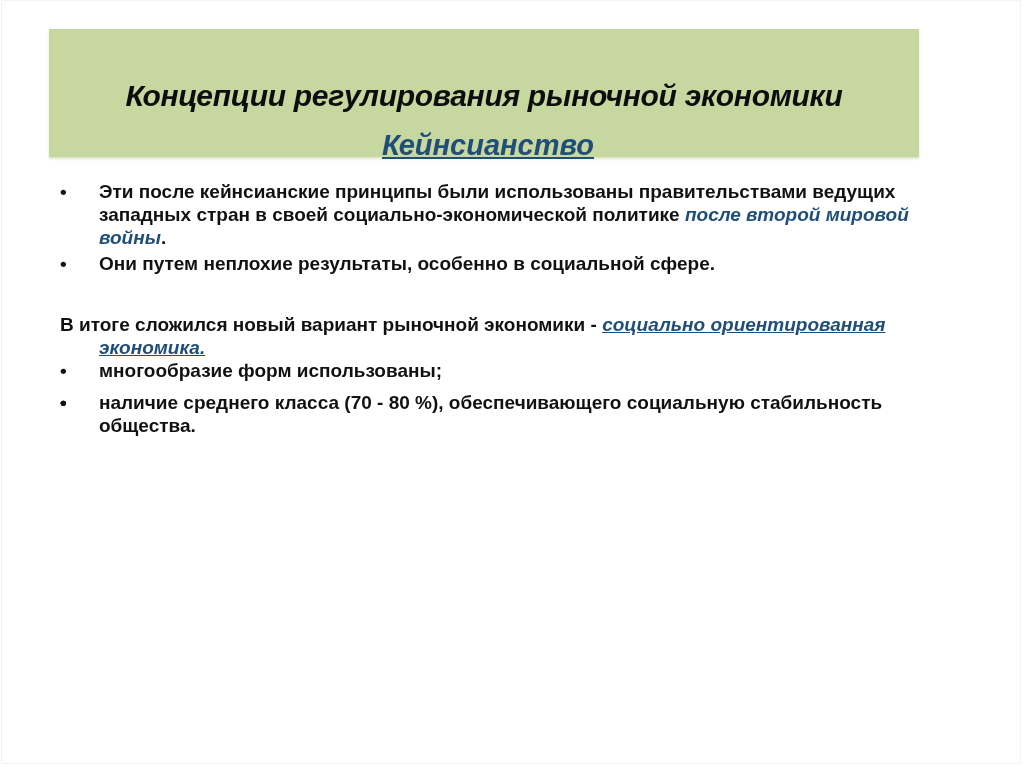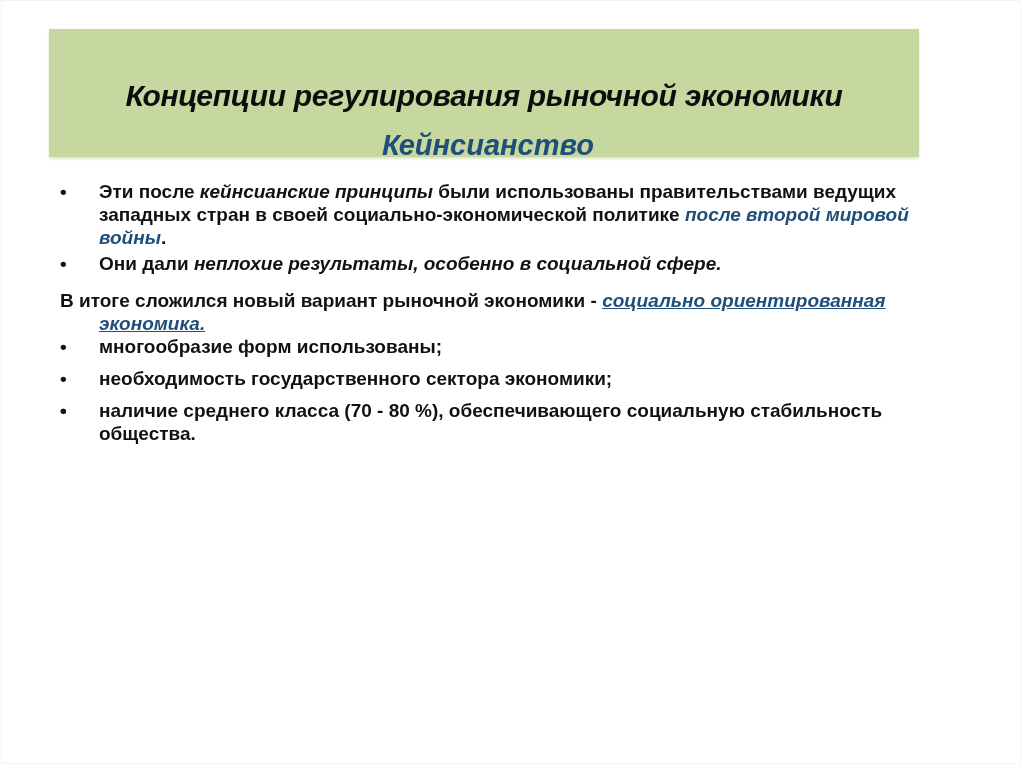--- a/index.html
+++ b/index.html
@@ -43,20 +43,21 @@
       letter-spacing: -0.3px;
     }
     .title-sub {
       position: absolute;
       left: 8px; right: 0;
       top: 100px;
       font-size: 29px;
       font-weight: bold;
       font-style: italic;
       color: #1f4e79;
+      text-decoration: underline;
     }
     .content {
       position: absolute;
       left: 60px;
       top: 180px;
       width: 910px;
       font-size: 19px;
       font-weight: bold;
       line-height: 23px;
     }
@@ -68,21 +69,21 @@
       position: absolute;
       left: 0;
       top: 0;
       width: 20px;
       font-weight: bold;
     }
     .blue-italic {
       color: #1f4e79;
       font-style: italic;
     }
-    .italic { font-style: italic; }
+    .italic { }
     .para {
       padding-left: 39px;
       text-indent: -39px;
     }
     .underline { text-decoration: underline; }
   </style>
 </head>
 <body>
 
 <div class="slide-frame"></div>
@@ -94,36 +95,35 @@
 
 <div class="content">
 
   <div class="bullet-item" style="margin-bottom: 3px;">
     <span class="bullet-dot">•</span>
     <span>Эти после </span><span class="italic">кейнсианские принципы</span><span> были использованы правительствами ведущих западных стран в своей социально-экономической политике </span><span class="blue-italic">после второй мировой войны</span><span>.</span>
   </div>
 
   <div class="bullet-item">
     <span class="bullet-dot">•</span>
-    <span> Они дали </span><span class="italic">неплохие результаты, особенно в социальной сфере.</span>
+    <span> Они путем </span><span class="italic">неплохие результаты, особенно в социальной сфере.</span>
   </div>
 
-  <div class="para" style="margin-top: 14px;">
+  <div class="para" style="margin-top: 38px;">
     <span>В итоге сложился новый вариант рыночной экономики - </span><span class="blue-italic underline">социально ориентированная экономика.</span>
   </div>
 
 
   <div class="bullet-item" style="margin-bottom: 9px;">
     <span class="bullet-dot">•</span>
     <span>многообразие форм использованы;</span>
   </div>
 
   <div class="bullet-item" style="margin-bottom: 9px;">
     <span class="bullet-dot">•</span>
-    <span>необходимость государственного сектора экономики;</span>
   </div>
 
   <div class="bullet-item" style="margin-bottom: 9px;">
     <span class="bullet-dot">•</span>
   </div>
 
   <div class="bullet-item">
     <span class="bullet-dot">•</span>
     <span>наличие среднего класса (70 - 80 %), обеспечивающего социальную стабильность общества.</span>
   </div>

